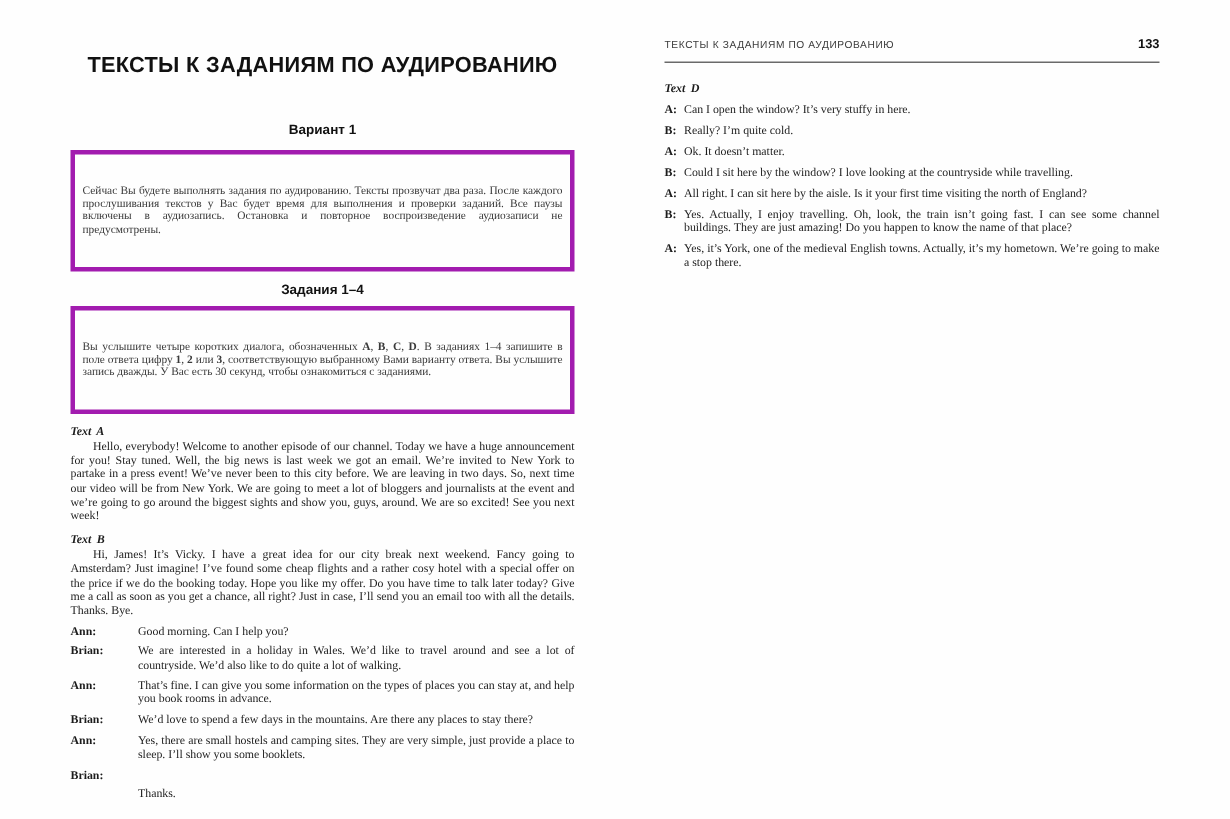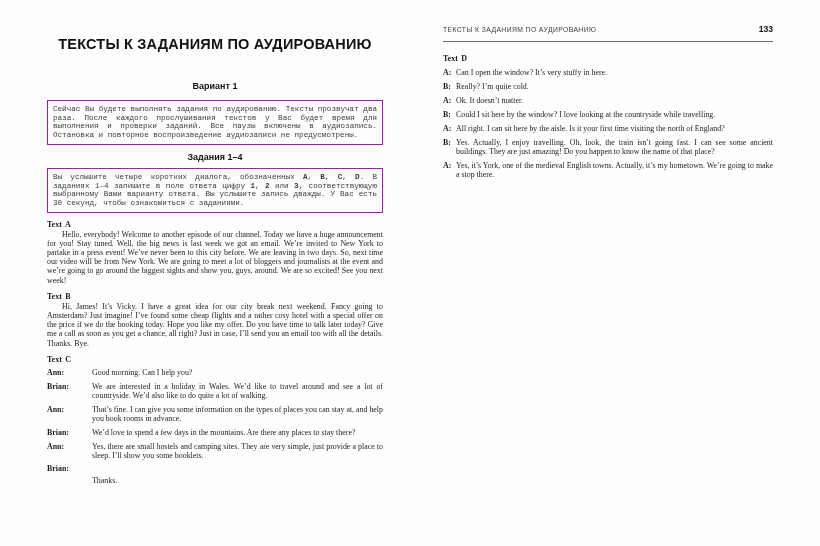--- a/index.html
+++ b/index.html
@@ -32,39 +32,40 @@
   .variant-heading, .tasks-heading {
     font-family: "Liberation Sans", sans-serif;
     font-weight: bold;
     font-size: 9px;
     text-align: center;
     color: #111;
   }
   .variant-heading { margin-bottom: 9px; }
   .tasks-heading { margin-top: 7px; margin-bottom: 6px; text-align: center; }
   .instruction-box {
-    border: 1px solid #a21caf;
-    padding: 4px 5px;
-    font-family: Liberation Mono, monospace;
+    border: 3px solid #a21caf;
+    padding: 20px 5px;
+    font-family: Liberation Serif, serif;
     font-size: 7.6px;
     line-height: 8.7px;
     color: #3a3a3a;
     text-align: justify;
   }
   .ready-line {
     margin-top: 9px;
     font-weight: bold;
     font-size: 8px;
     word-spacing: 1.5px;
   }
   .text-heading {
     margin-top: 7px;
     font-weight: bold;
     font-size: 8px;
     word-spacing: 1.5px;
+    font-style: italic;
   }
   .body-para {
     font-size: 7.9px;
     line-height: 9.2px;
     text-align: justify;
     text-indent: 15px;
     margin-top: 1px;
   }
   .dlg-row { display: flex; margin-top: 4.5px; }
   .dlg-speaker {
@@ -125,21 +126,20 @@
 
     <div class="instruction-box"><span>Вы услышите четыре коротких диалога, обозначенных </span><span style="font-weight: bold;">A</span><span>, </span><span style="font-weight: bold;">B</span><span>, </span><span style="font-weight: bold;">C</span><span>, </span><span style="font-weight: bold;">D</span><span>. В заданиях 1–4 запишите в поле ответа цифру </span><span style="font-weight: bold;">1</span><span>, </span><span style="font-weight: bold;">2</span><span> или </span><span style="font-weight: bold;">3</span><span>, соответствующую выбранному Вами варианту ответа. Вы услышите запись дважды. У Вас есть 30 секунд, чтобы ознакомиться с заданиями.</span></div>
 
 
     <div class="text-heading">Text A</div>
     <div class="body-para">Hello, everybody! Welcome to another episode of our channel. Today we have a huge announcement for you! Stay tuned. Well, the big news is last week we got an email. We’re invited to New York to partake in a press event! We’ve never been to this city before. We are leaving in two days. So, next time our video will be from New York. We are going to meet a lot of bloggers and journalists at the event and we’re going to go around the biggest sights and show you, guys, around. We are so excited! See you next week!</div>
 
     <div class="text-heading">Text B</div>
     <div class="body-para">Hi, James! It’s Vicky. I have a great idea for our city break next weekend. Fancy going to Amsterdam? Just imagine! I’ve found some cheap flights and a rather cosy hotel with a special offer on the price if we do the booking today. Hope you like my offer. Do you have time to talk later today? Give me a call as soon as you get a chance, all right? Just in case, I’ll send you an email too with all the details. Thanks. Bye.</div>
 
-    <div class="text-heading">Text C</div>
 
     <div class="dlg-row">
       <span class="dlg-speaker">Ann:</span>
       <span class="dlg-text">Good morning. Can I help you?</span>
     </div>
     <div class="dlg-row">
       <span class="dlg-speaker">Brian:</span>
       <span class="dlg-text">We are interested in a holiday in Wales. We’d like to travel around and see a lot of countryside. We’d also like to do quite a lot of walking.</span>
     </div>
     <div class="dlg-row">
@@ -183,21 +183,21 @@
     <div class="dlg-row">
       <span class="dlg-speaker">B:</span>
       <span class="dlg-text">Could I sit here by the window? I love looking at the countryside while travelling.</span>
     </div>
     <div class="dlg-row">
       <span class="dlg-speaker">A:</span>
       <span class="dlg-text">All right. I can sit here by the aisle. Is it your first time visiting the north of England?</span>
     </div>
     <div class="dlg-row">
       <span class="dlg-speaker">B:</span>
-      <span class="dlg-text">Yes. Actually, I enjoy travelling. Oh, look, the train isn’t going fast. I can see some ancient buildings. They are just amazing! Do you happen to know the name of that place?</span>
+      <span class="dlg-text">Yes. Actually, I enjoy travelling. Oh, look, the train isn’t going fast. I can see some channel buildings. They are just amazing! Do you happen to know the name of that place?</span>
     </div>
     <div class="dlg-row">
       <span class="dlg-speaker">A:</span>
       <span class="dlg-text">Yes, it’s York, one of the medieval English towns. Actually, it’s my hometown. We’re going to make a stop there.</span>
     </div>
   </div>
 
 </div>
 
 </body></html>

